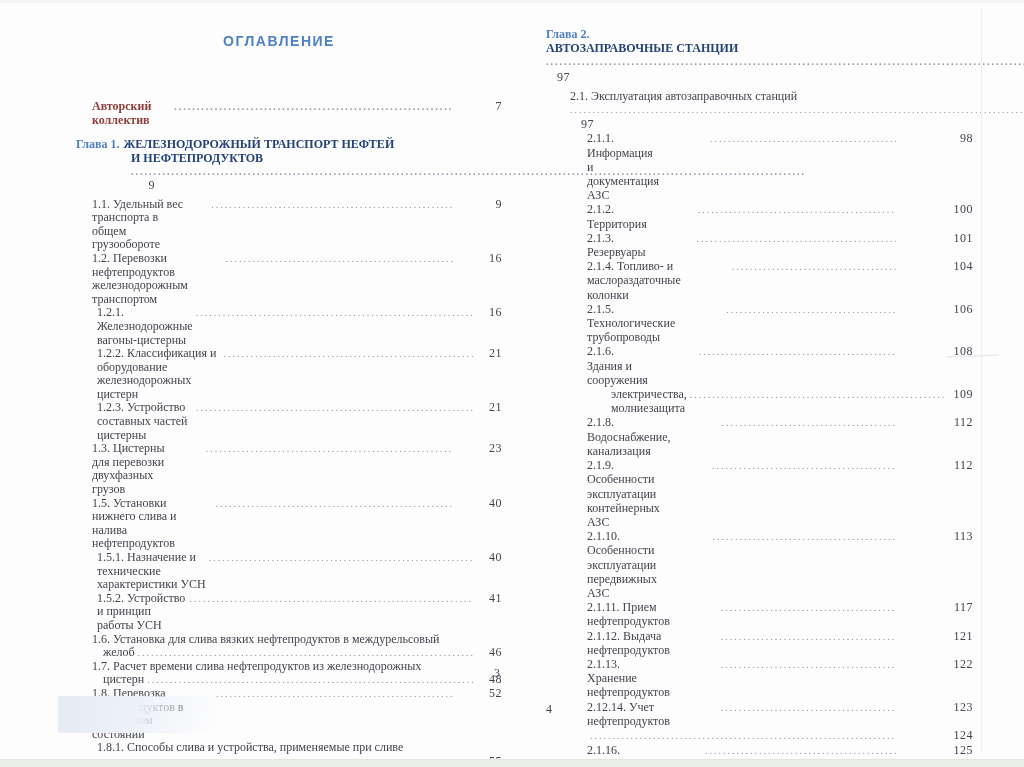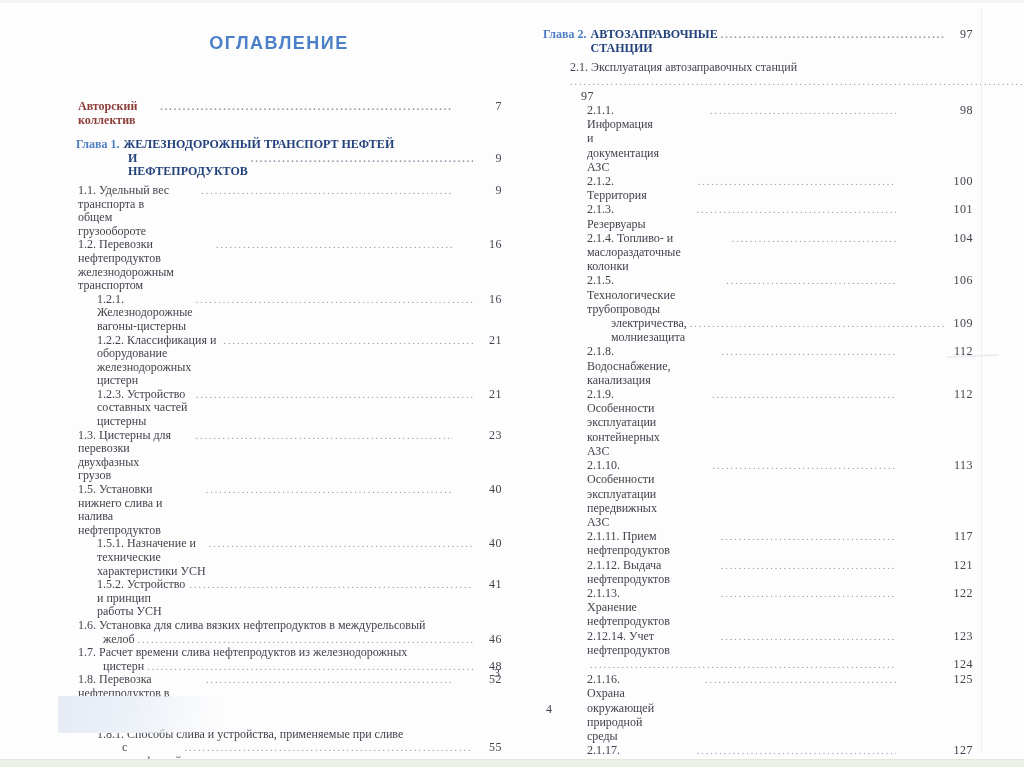--- a/index.html
+++ b/index.html
@@ -8,41 +8,41 @@
     background:#fdfdfd;
     font-family:"Liberation Serif","DejaVu Serif",serif;
     color:var(--body_text,#42434e);
   }
   #stage::before{ 
     content:"";position:absolute;left:0;top:0;width:100%;height:3px;background:#f3f4f5;
   }
   .doc-title{
     position:absolute;left:66px;top:33px;width:426px;text-align:center;
     font-family:"Liberation Sans","DejaVu Sans",sans-serif;
-    font-weight:bold;font-size:18px;letter-spacing:1.5px;
+    font-weight:bold;font-size:14px;letter-spacing:1.5px;
     color:var(--title_blue,#4d80c8);
   }
   .page-col{position:absolute;font-size:12px;}
   .page-left{left:76px;top:100px;width:426px;}
   .page-right{left:543px;top:27px;width:430px;}
   .row{display:flex;align-items:baseline;white-space:nowrap;}
   .page-left .row{line-height:13.6px;}
   .page-right .row{line-height:14.2px;}
   .txt{white-space:normal;}
   
-  .page-left .lv-1{margin-left:2px;gap:20px;}
+  .page-left .lv-1{margin-left:16px;gap:20px;}
   .page-left .lv-2{margin-left:21px;}
   .page-left .lv-c1{margin-left:27px;}
   .page-left .lv-c2{margin-left:46px;}
   .page-left .lv-chc{margin-left:52px;justify-content:flex-end;}
   .page-right .lv-1{margin-left:24px;flex-direction:column;}
   .page-right .lv-2{margin-left:44px;gap:48px;}
   .page-right .lv-c2{margin-left:68px;}
   .gap-top{margin-top:11px;}
-  .gap-bottom{margin-bottom:5px;}
+  .gap-bottom{margin-bottom:5px;flex-direction:column;}
   .chapter{font-weight:bold;color:var(--chapter_navy,#23427c);}
   .chapter .chapter-prefix{color:var(--chapter_prefix_blue,#4d7ec5);margin-right:4px;}
   .front{font-weight:bold;color:var(--front_matter_red,#8f3d3a);}
   .leader{
     flex:1 1 auto;overflow:hidden;white-space:nowrap;
     margin:0 5px 0 3px;color:var(--leader_dots,#8b91a6);
     font-size:10px;letter-spacing:2px;min-width:6px;
   }
   .leader::after{content:"......................................................................................................................................................";}
   .num{min-width:24px;text-align:right;color:var(--body_text,#42434e);font-weight:normal;letter-spacing:0.5px;}
@@ -186,20 +186,25 @@
       <div class="row lv-2">
         <span class="txt">2.1.4. Топливо- и маслораздаточные колонки</span>
         <span class="leader"></span>
         <span class="num">104</span>
       </div>
       <div class="row lv-2">
         <span class="txt">2.1.5. Технологические трубопроводы</span>
         <span class="leader"></span>
         <span class="num">106</span>
       </div>
+      <div class="row lv-2">
+        <span class="txt">2.1.6. Здания и сооружения</span>
+        <span class="leader"></span>
+        <span class="num">108</span>
+      </div>
       <div class="row lv-c2">
         <span class="txt">электричества, молниезащита</span>
         <span class="leader"></span>
         <span class="num">109</span>
       </div>
       <div class="row lv-2">
         <span class="txt">2.1.8. Водоснабжение, канализация</span>
         <span class="leader"></span>
         <span class="num">112</span>
       </div>

